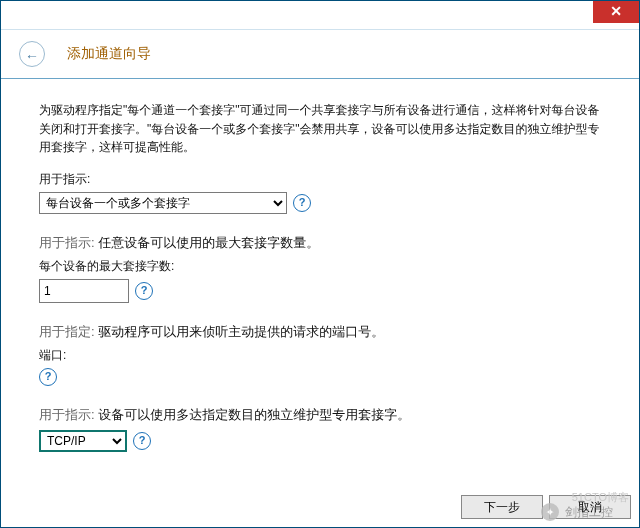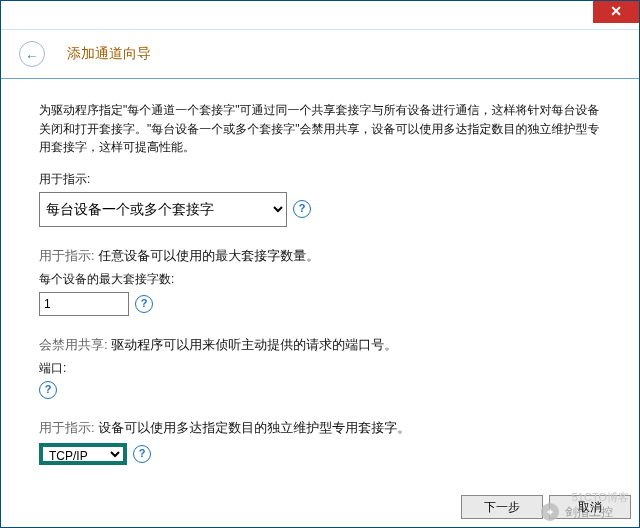--- a/index.html
+++ b/index.html
@@ -80,40 +80,40 @@
     color: #111;
   }
   .row {
     display: flex;
     align-items: center;
     gap: 6px;
     margin-bottom: 20px;
   }
   select.wide {
     width: 248px;
-    height: 35px;
+    height: 22px;
     border: 1px solid #7a7a7a;
     background: #fff;
     font-family: inherit;
-    font-size: 14px;
+    font-size: 12px;
     padding: 1px 2px;
   }
   input.num {
     width: 80px;
     height: 20px;
     border: 1px solid #7a7a7a;
     background: #fff;
     font-family: inherit;
     font-size: 12px;
     padding: 1px 4px;
   }
   select.small {
     width: 88px;
     height: 22px;
-    border: 4px solid #0f766e;
+    border: 2px solid #0f766e;
     background: #fff;
     font-family: inherit;
     font-size: 12px;
     padding: 1px 2px;
   }
   .help-icon {
     width: 16px;
     height: 16px;
     border-radius: 50%;
     border: 1px solid #1e72b8;
@@ -216,21 +216,21 @@
     <div class="hint">
       <span class="gray">用于指示: </span><span>任意设备可以使用的最大套接字数量。</span>
     </div>
     <div class="label">每个设备的最大套接字数:</div>
     <div class="row">
       <input class="num" type="text" value="1" style="">
       <div class="help-icon">?</div>
     </div>
 
     <div class="hint">
-      <span class="gray">会禁用共享: </span><span>驱动程序可以用来侦听主动提供的请求的端口号。</span>
+      <span class="gray">用于指定: </span><span>驱动程序可以用来侦听主动提供的请求的端口号。</span>
     </div>
     <div class="label">端口:</div>
     <div class="row">
       <div class="help-icon">?</div>
     </div>
 
     <div class="hint">
       <span class="gray">用于指示: </span><span>设备可以使用多达指定数目的独立维护型专用套接字。</span>
     </div>
     <div class="row">

